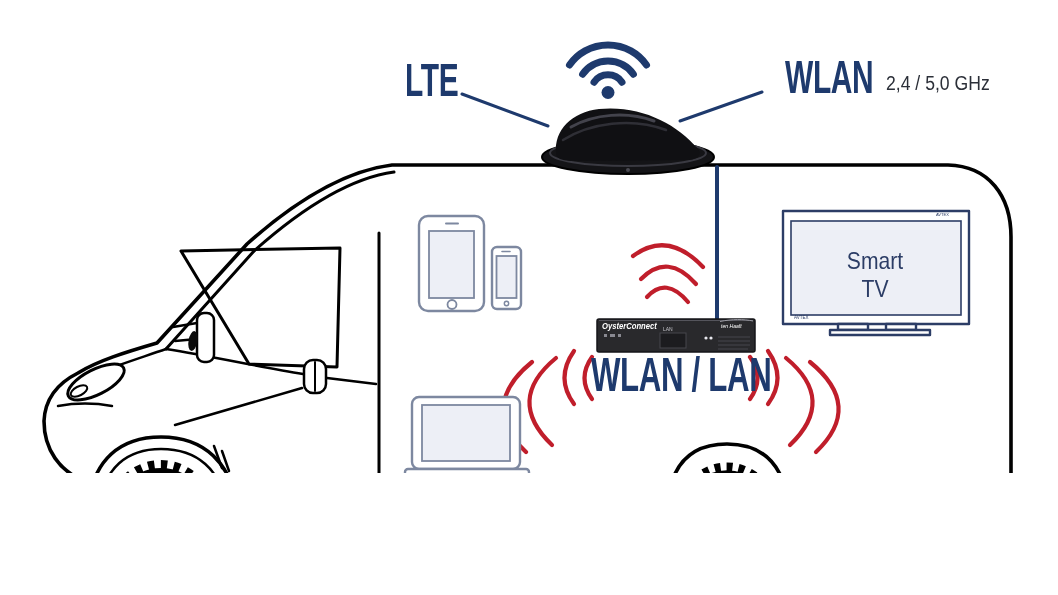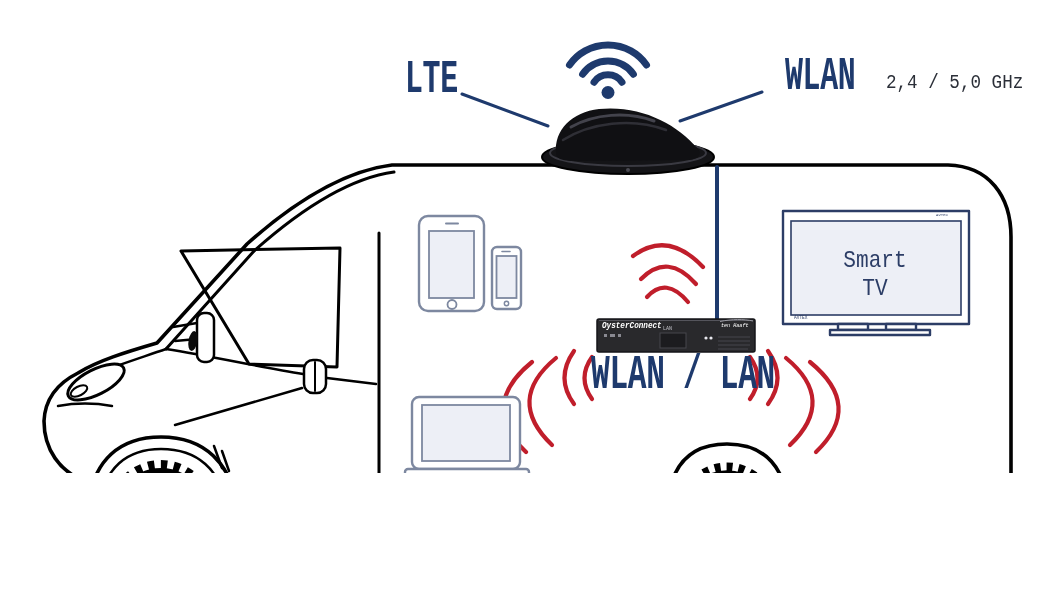--- a/index.html
+++ b/index.html
@@ -2,21 +2,21 @@
 <html style="--navy: #1e3a6d; --red: #c01e2b; --outline: #000000; --device-outline: #7d88a0; --screen-fill: #edeff6; --tv-outline: #2c3d66; --router-body: #29292c; --freq-text: #2b2f38;"><head>
 <meta charset="utf-8">
 <style>
   :root{
     --navy:#1e3a6d; --red:#c01e2b; --outline:#000000;
     --device-outline:#7d88a0; --screen-fill:#edeff6;
     --tv-outline:#2c3d66; --router-body:#29292c; --freq-text:#2b2f38;
   }
   html,body{margin:0;padding:0;background:#fff;}
   .stage{position:relative;width:1058px;height:473px;background:#fff;overflow:hidden;
-         font-family:Liberation Mono, monospace;}
+         font-family:Liberation Sans, sans-serif;}
   .stage svg{position:absolute;left:0;top:0;}
 
   
   .body{fill:#fff;stroke:var(--outline);stroke-width:3.6;stroke-linejoin:round;stroke-linecap:round;}
   .l3{fill:none;stroke:var(--outline);stroke-width:3;stroke-linejoin:round;stroke-linecap:round;}
   .l25{fill:none;stroke:var(--outline);stroke-width:2.5;stroke-linejoin:round;stroke-linecap:round;}
   .l2{fill:none;stroke:var(--outline);stroke-width:2;stroke-linecap:round;}
   .wfill{fill:#fff;}
   .nv{fill:none;stroke:var(--navy);stroke-linecap:round;}
   .nvfill{fill:var(--navy);}

